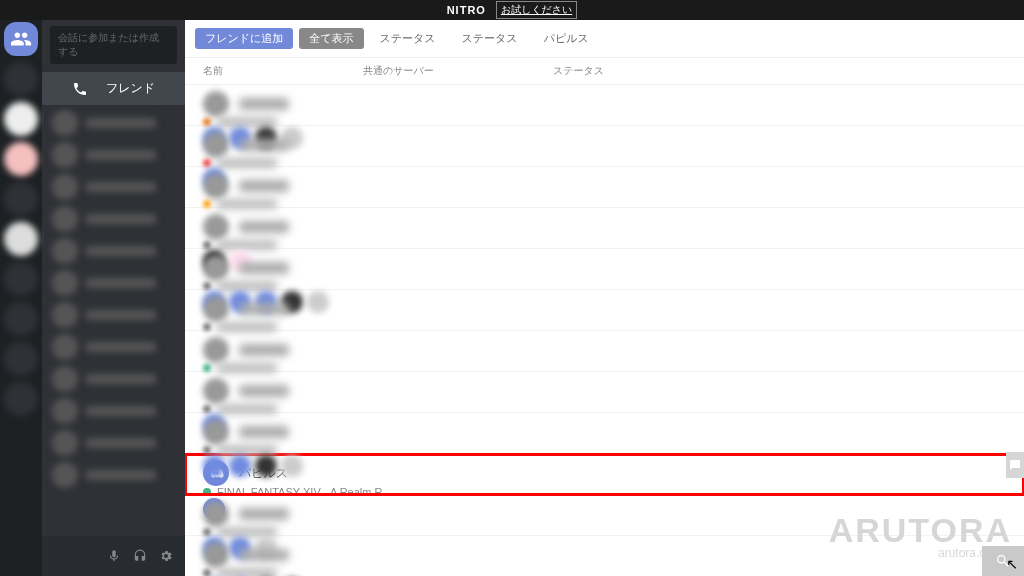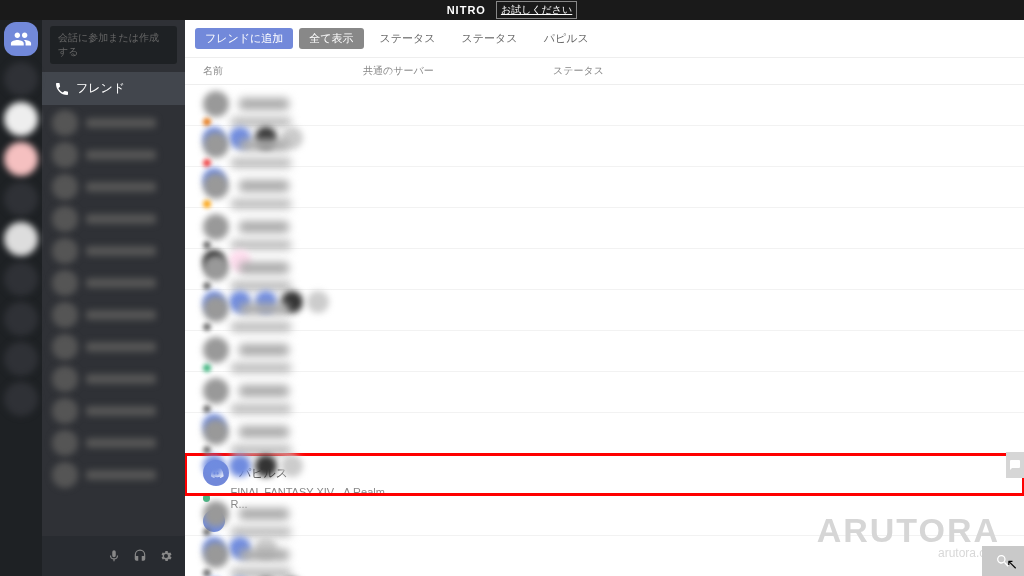--- a/index.html
+++ b/index.html
@@ -11,21 +11,21 @@
 
 .main { display: flex; height: 556px; }
 
 .guilds { width: 42px; background: #1e2124; display: flex; flex-direction: column; align-items: center; padding-top: 2px; gap: 6px; }
 .guild-item { width: 34px; height: 34px; border-radius: 50%; background: #2f3136; filter: blur(3px); }
 .guild-item.home { background: #7289da; border-radius: 12px; filter: none; display: flex; align-items: center; justify-content: center; }
 .guild-item.home svg { width: 22px; height: 22px; fill: #fff; }
 
 .sidebar { width: 143px; background: #2f3136; display: flex; flex-direction: column; }
 .searchbox { margin: 6px 8px; padding: 5px 8px; background: #1e2124; color: #666; font-size: 10px; border-radius: 3px; }
-.friends-btn { display: flex; align-items: center; gap: 6px; background: #42464d; color: #fff; padding: 8px 12px; font-size: 12px; margin: 2px 0; }
+.friends-btn { display: flex; align-items: center; gap: 15px; background: #42464d; color: #fff; padding: 8px 30px; font-size: 12px; margin: 2px 0; justify-content: space-between; }
 .friends-btn svg { width: 16px; height: 16px; fill: #fff; }
 .dm-header { color: #72767d; font-size: 10px; padding: 10px 12px 4px; }
 .dm-list { flex: 1; overflow: hidden; }
 .dm-item { display: flex; align-items: center; gap: 8px; padding: 3px 10px; filter: blur(3px); }
 .dm-avatar { width: 26px; height: 26px; border-radius: 50%; background: #555; flex-shrink: 0; }
 .dm-name { width: 70px; height: 10px; background: #555; border-radius: 3px; }
 .user-area { height: 40px; background: #282b30; display: flex; align-items: center; justify-content: flex-end; gap: 12px; padding: 0 12px; }
 .user-area svg { width: 14px; height: 14px; fill: #888; cursor: pointer; }
 
 .content { flex: 1; background: #fff; display: flex; flex-direction: column; }
@@ -35,34 +35,34 @@
 .tab.selected { background: #888; color: #fff; }
 
 .col-headers { display: flex; font-size: 10px; color: #888; padding: 6px 10px 6px 18px; border-bottom: 1px solid #eee; }
 .col-headers > div:nth-child(1) { width: 160px; }
 .col-headers > div:nth-child(2) { width: 190px; }
 .col-headers > div:nth-child(3) { flex: 1; }
 
 .friend-list { flex: 1; overflow-y: auto; }
 .friend-row { display: flex; align-items: flex-start; padding: 6px 10px 6px 18px; border-bottom: 1px solid #f2f2f2; height: 41px; flex-direction: column; }
 .friend-row .c1 { width: 160px; display: flex; align-items: center; gap: 10px; }
-.friend-row .c2 { width: 190px; display: flex; align-items: center; gap: 20px; font-size: 11px; color: #888; }
+.friend-row .c2 { width: 190px; display: flex; align-items: center; gap: 6px; font-size: 11px; color: #888; }
 .friend-row .c3 { flex: 1; display: flex; align-items: center; gap: 4px; }
 .avatar { width: 26px; height: 26px; border-radius: 50%; background: #999; flex-shrink: 0; }
 .avatar.discord { background: #7289da; display: flex; align-items: center; justify-content: center; }
 .avatar.discord svg { width: 16px; height: 16px; fill: #fff; }
 .fname-blur { width: 50px; height: 12px; background: #aaa; border-radius: 4px; filter: blur(4px); }
 .status-dot { width: 8px; height: 8px; border-radius: 50%; }
 .status-blur { width: 60px; height: 10px; background: #bbb; border-radius: 3px; filter: blur(4px); }
 .srv-dot { width: 22px; height: 22px; border-radius: 50%; filter: blur(3px); }
 
 .highlighted { outline: 3px solid red; outline-offset: -2px; filter: none !important; }
 .highlighted .fname-text { font-size: 12px; color: #555; }
 
-.watermark { position: absolute; right: 24px; bottom: 26px; color: #d6d6d6; font-size: 34px; font-weight: 800; letter-spacing: 2px; pointer-events: none; }
+.watermark { position: absolute; right: 12px; bottom: 26px; color: #d6d6d6; font-size: 34px; font-weight: 800; letter-spacing: 2px; pointer-events: none; }
 .watermark2 { position: absolute; right: 22px; bottom: 16px; color: #d8d8d8; font-size: 12px; pointer-events: none; }
 .searchbtn { position: absolute; right: 0; bottom: 0; width: 42px; height: 30px; background: #c9c9c9; display: flex; align-items: center; justify-content: center; cursor: pointer; }
 .searchbtn svg { width: 16px; height: 16px; fill: #fff; }
 .cursor { position: absolute; right: 6px; bottom: 4px; font-size: 14px; pointer-events: none; }
 .side-action { position: absolute; right: 0; top: 452px; width: 18px; height: 26px; background: #d6d6d6; display:flex; align-items:center; justify-content:center; }
 </style>
 </head>
 <body>
 
 <div class="topbar">

